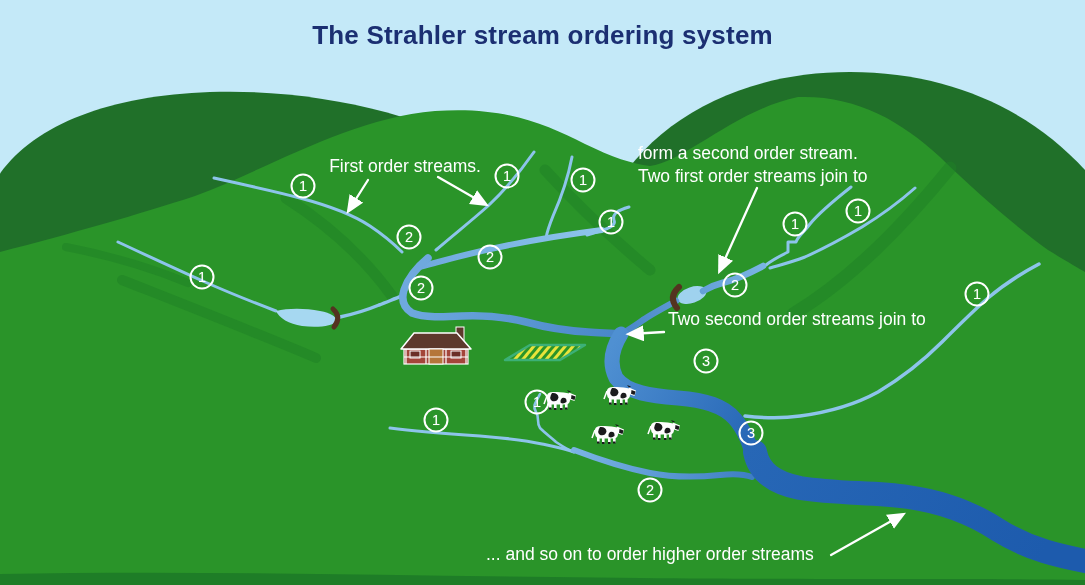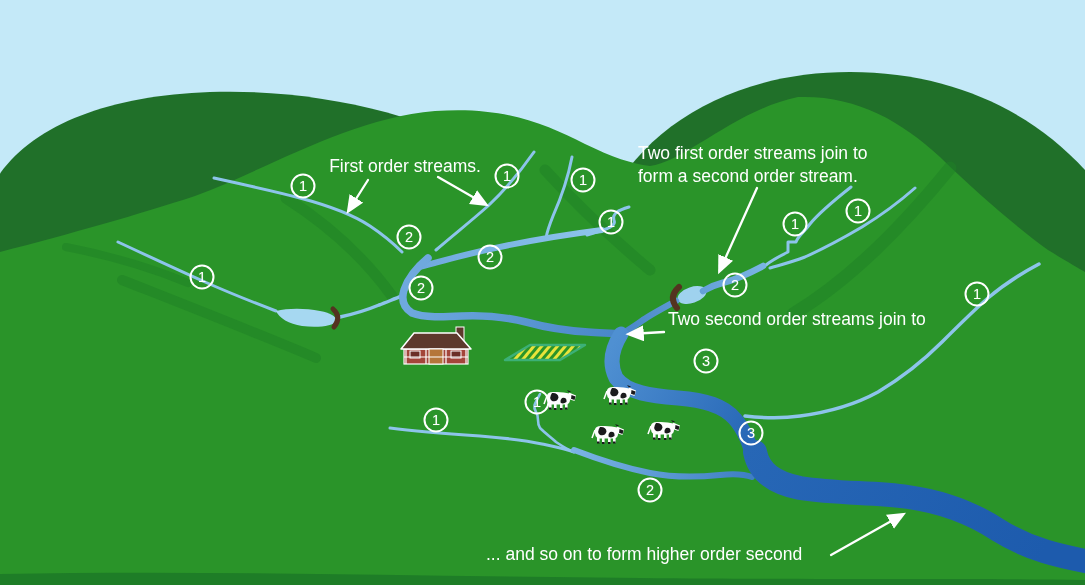--- a/index.html
+++ b/index.html
@@ -170,34 +170,35 @@
 
   <g>
     <path class="arrow" marker-end="url(#ah)" d="M368,180 L349,210"></path>
     <path class="arrow" marker-end="url(#ah)" d="M438,177 L485,204"></path>
     <path class="arrow" marker-end="url(#ah)" d="M757,188 L720,270"></path>
     <path class="arrow" marker-end="url(#ah)" d="M664,332 L630,334"></path>
     <path class="arrow" marker-end="url(#ah)" d="M831,555 L902,515"></path>
   </g>
 </svg>
 
+<div class="page-title">The Strahler stream ordering system</div>
 
 <div class="layer" id="annotations-layer">
       <div class="annotation center" style="left: 405px; top: 155px;">
         <div>First order streams.</div>
       </div>
       <div class="annotation" style="left: 638px; top: 142px;">
+        <div>form a second order stream.</div>
         <div>Two first order streams join to</div>
-        <div>form a second order stream.</div>
       </div>
       <div class="annotation" style="left: 668px; top: 308px; text-align: right;">
         <div>Two second order streams join to</div>
       </div>
       <div class="annotation" style="left: 486px; top: 543px;">
-        <div>... and so on to form higher order second</div>
+        <div>... and so on to order higher order streams</div>
       </div>
     </div>
 <div class="layer" id="markers-layer">
       <div class="marker" style="left: 303px; top: 186px;">1</div>
       <div class="marker" style="left: 507px; top: 176px;">1</div>
       <div class="marker" style="left: 583px; top: 180px;">1</div>
       <div class="marker" style="left: 611px; top: 222px;">1</div>
       <div class="marker" style="left: 795px; top: 224px;">1</div>
       <div class="marker" style="left: 858px; top: 211px;">1</div>
       <div class="marker" style="left: 977px; top: 294px;">1</div>

